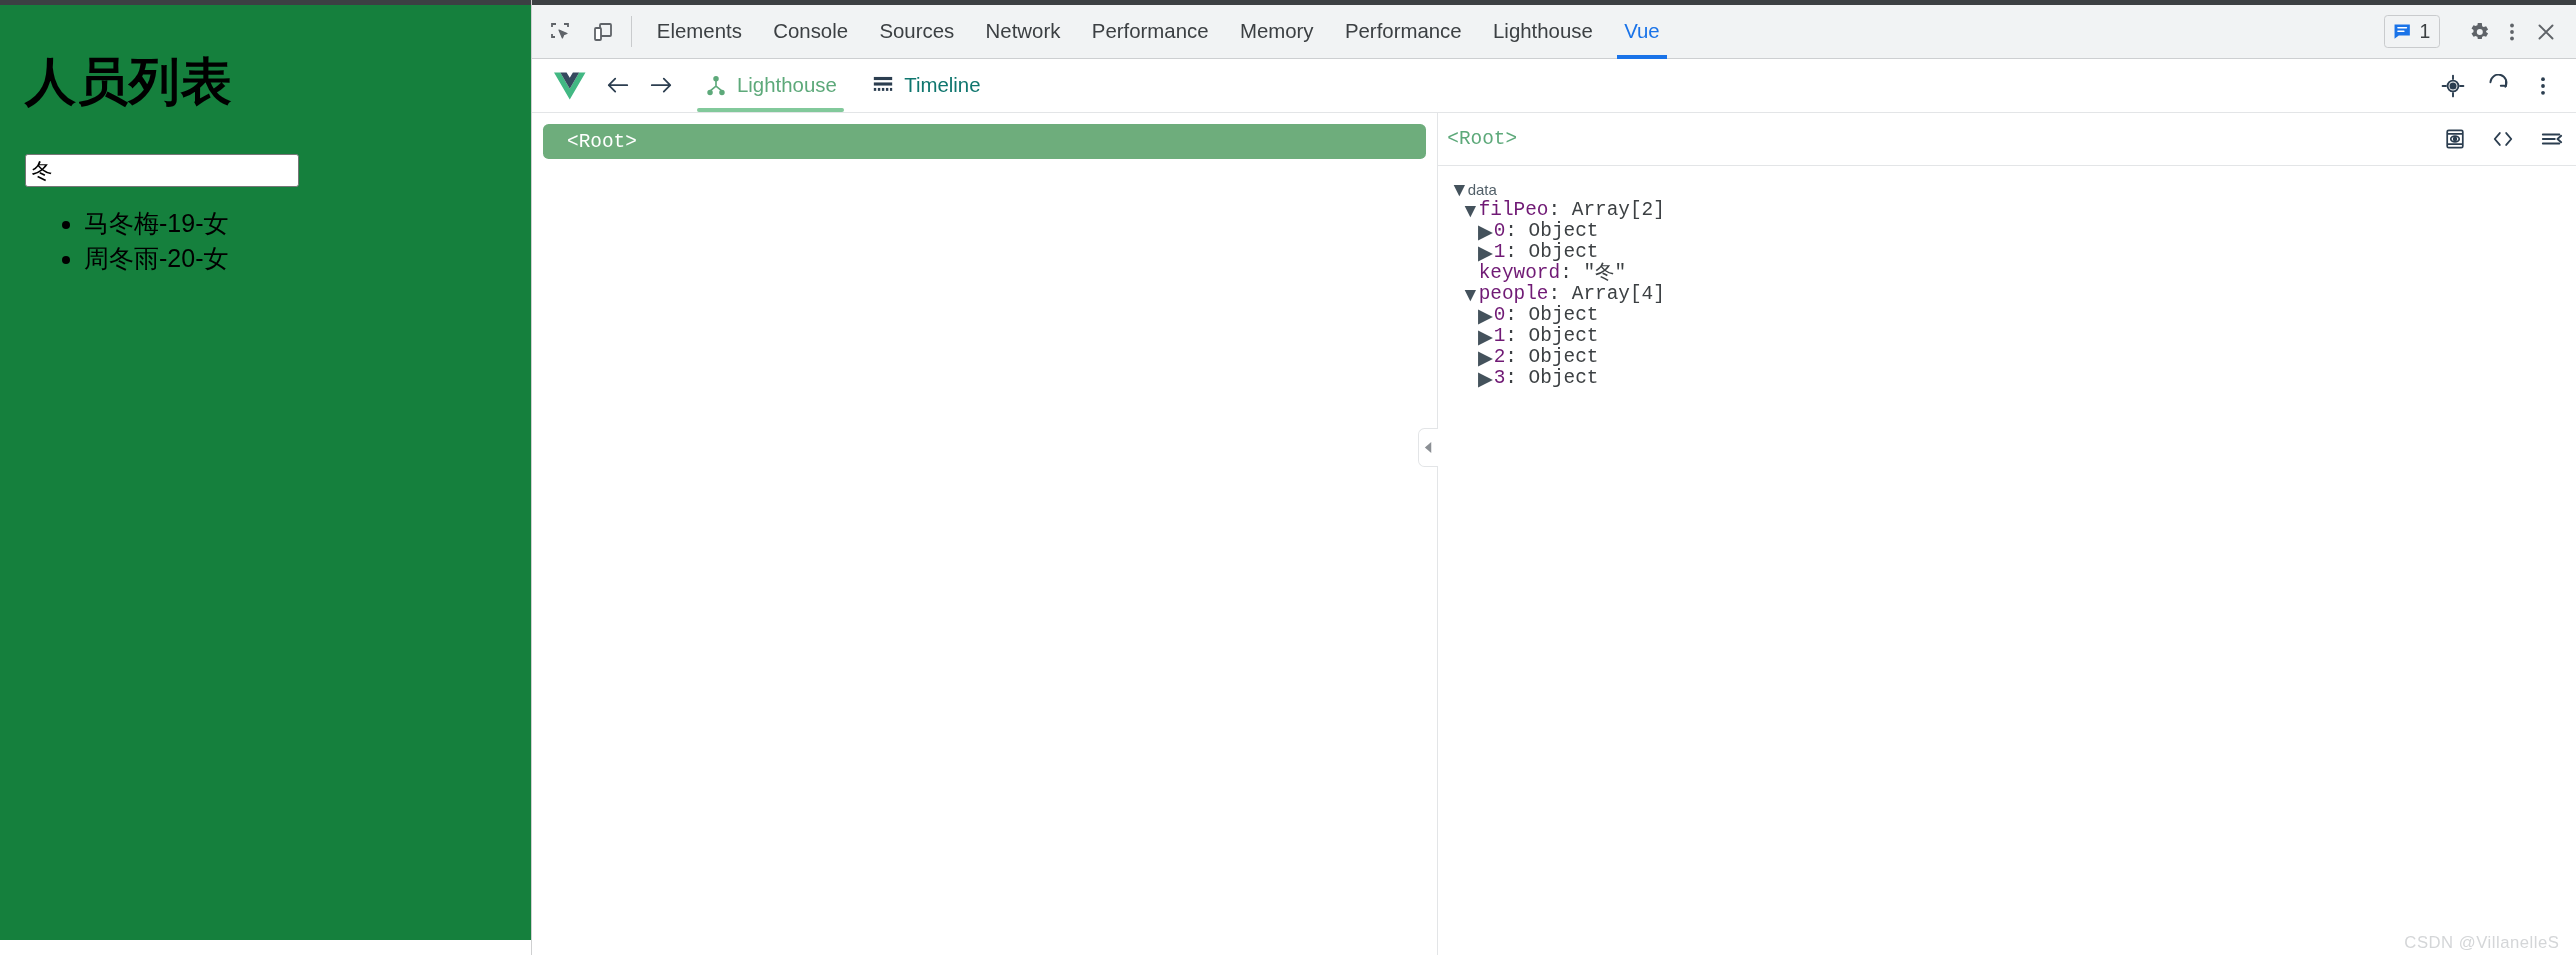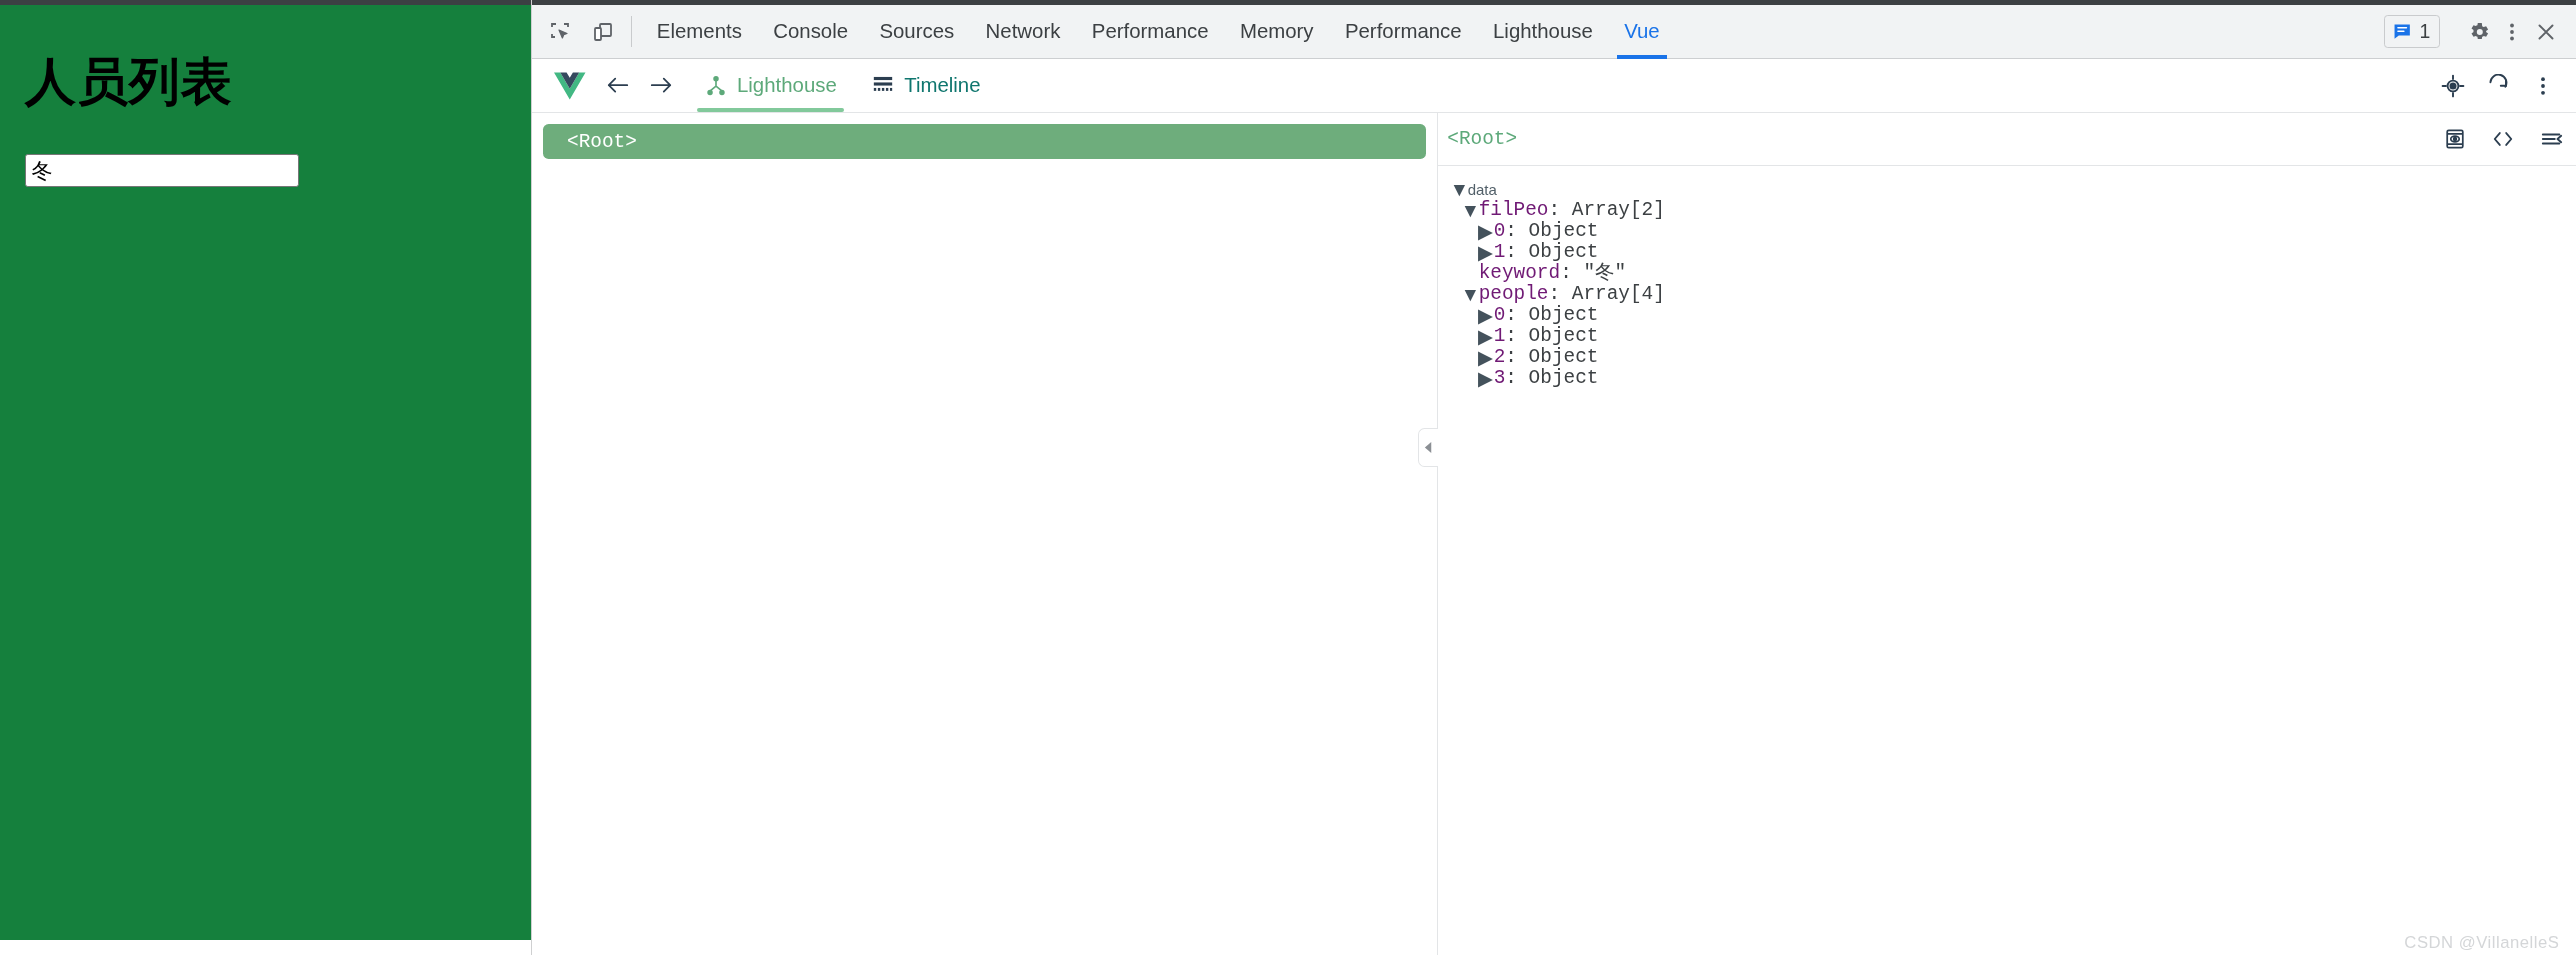--- a/index.html
+++ b/index.html
@@ -197,20 +197,24 @@
   }
 </style>
 </head>
 <body>
 
 <div id="app">
 
   <div class="page-pane">
     <h1 class="page-title">人员列表</h1>
     <input class="page-input" value="冬" style="">
+    <ul class="people-list">
+      <li>马冬梅-19-女</li>
+      <li>周冬雨-20-女</li>
+    </ul>
   </div>
 
   <div class="devtools">
 
     <div class="dt-topbar">
       <div class="dt-topbar-icons">
         <div class="icon-btn">
           <svg width="24" height="24" viewBox="0 0 24 24" fill="none" stroke="#5f6368" stroke-width="1.8">
             <path d="M4 7V4h4M20 7V4h-4M4 14v3h3"></path>
             <path d="M11 10l8 3.5-3.3 1.2L14.4 18z" fill="#5f6368" stroke="#5f6368" stroke-width="1.2" stroke-linejoin="round"></path>

